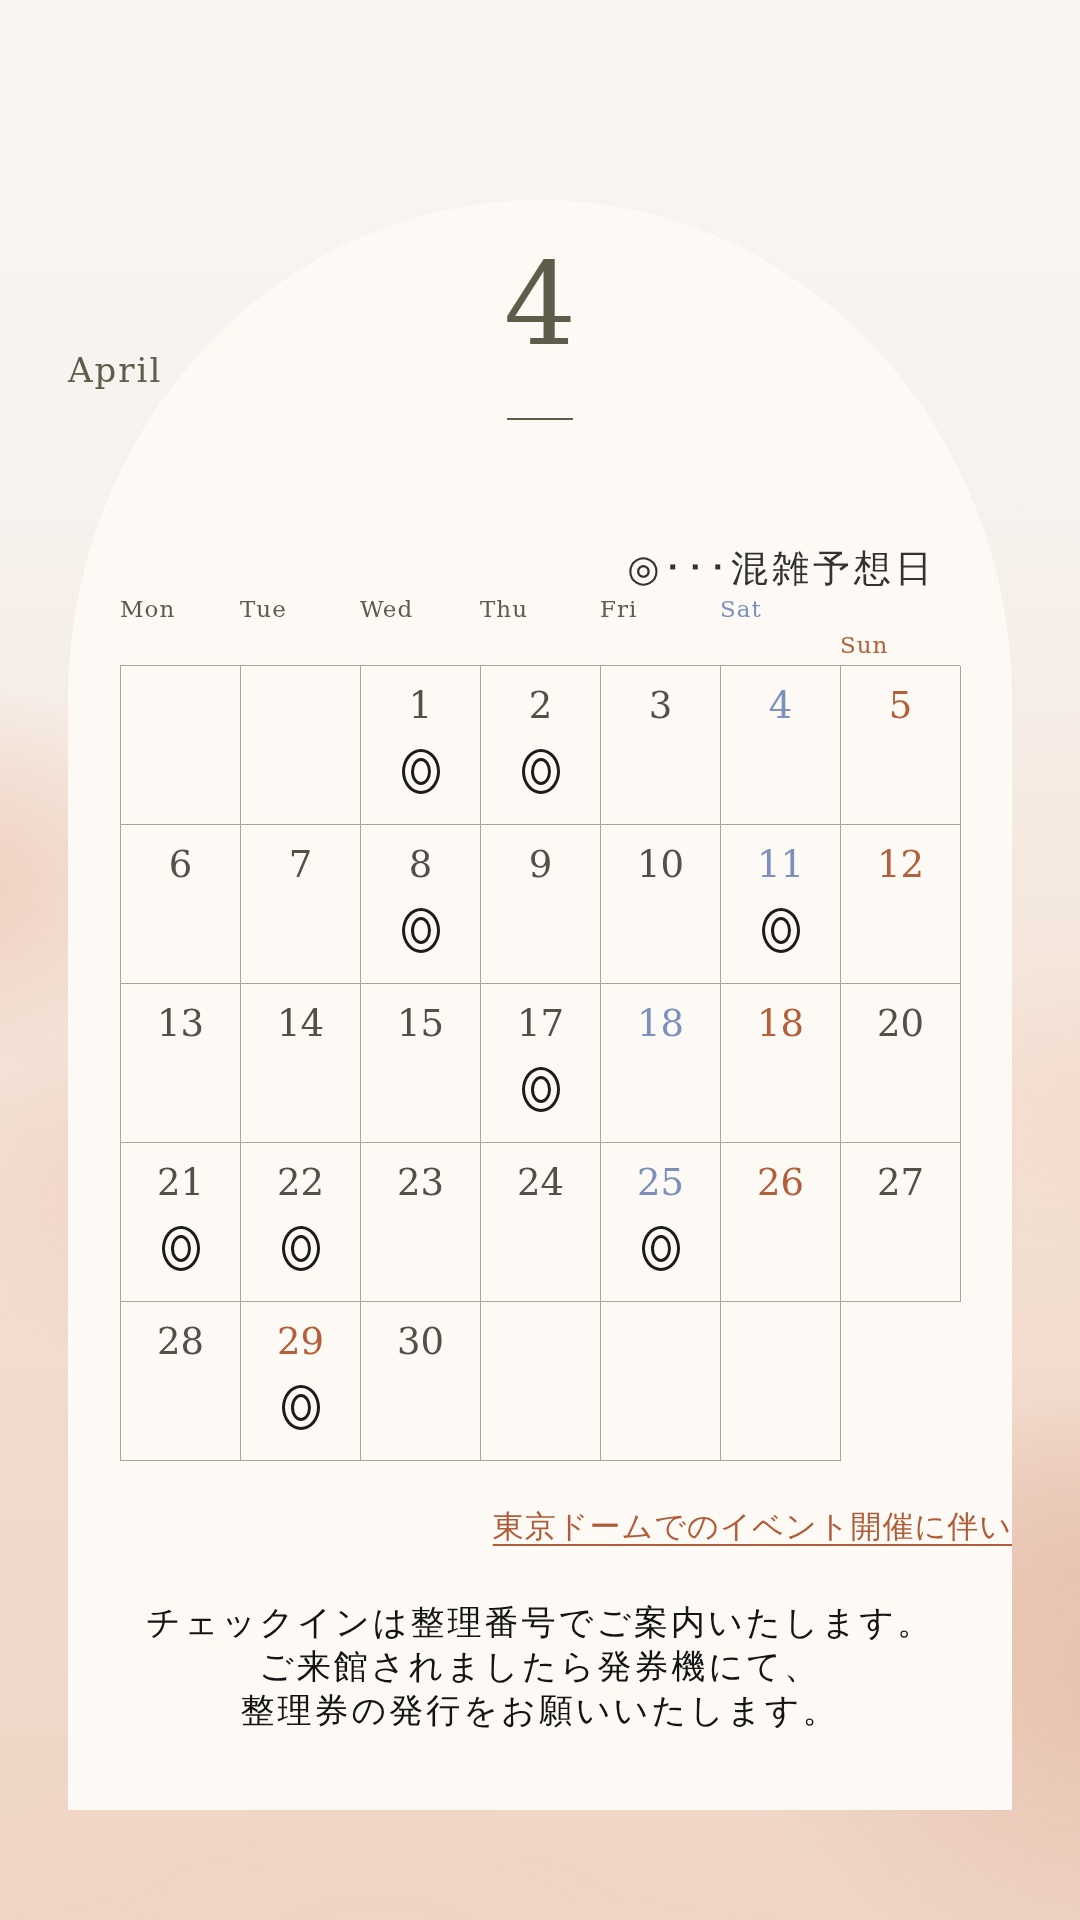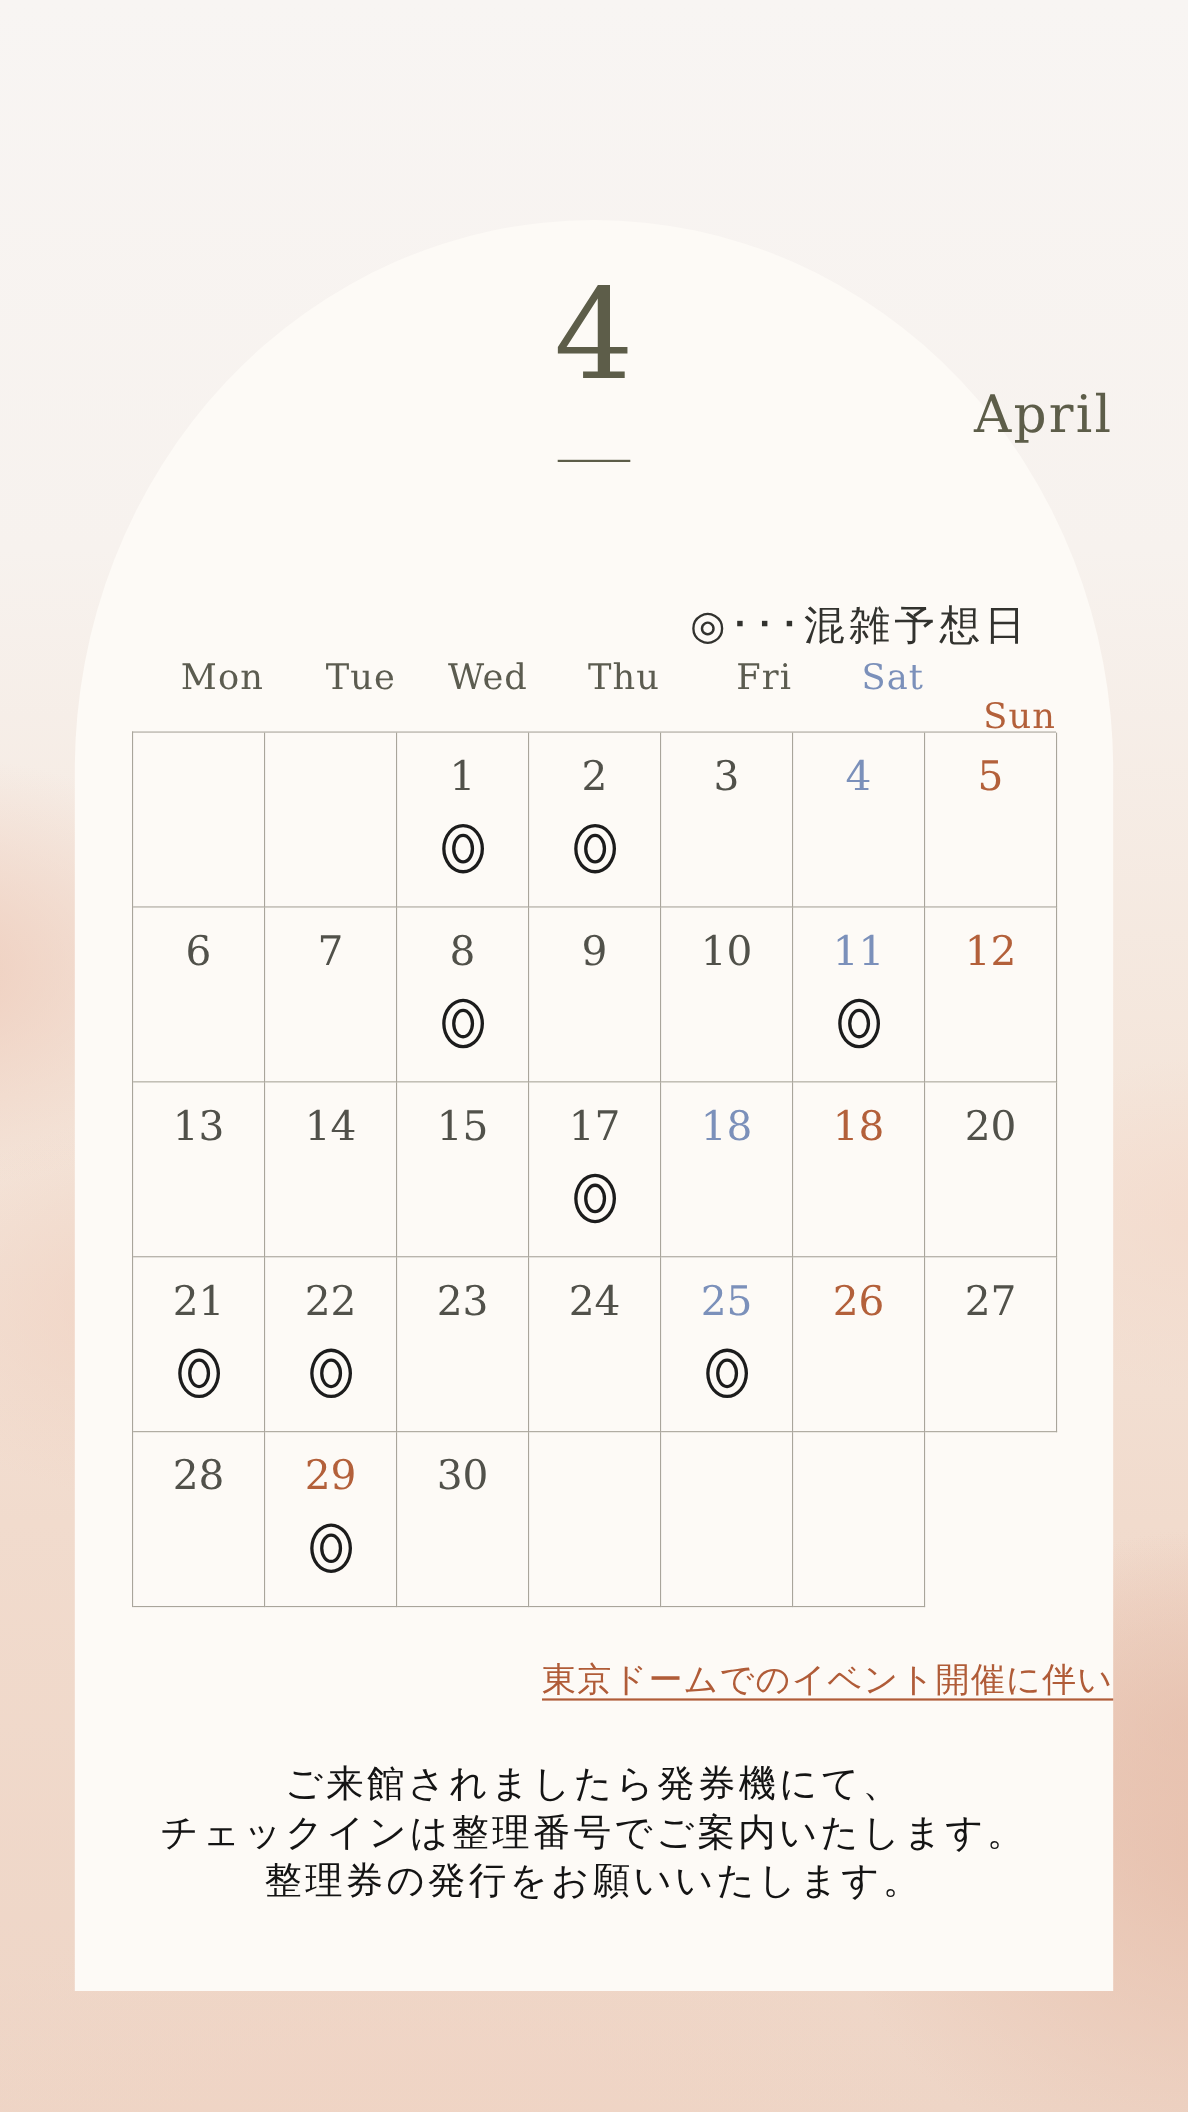--- a/index.html
+++ b/index.html
@@ -28,38 +28,38 @@
     background:#fdfaf6;
     border-radius:472px 472px 0 0 / 500px 500px 0 0;
   }
   .month-number {
     position:absolute; top:48px; left:0; width:100%;
     text-align:center; font-size:114px; line-height:1;
     color:var(--ink); font-weight:400;
   }
   .month-name {
     position:absolute; top:150px; left:0; width:100%;
-    text-align:right; font-size:47px; letter-spacing:2px;
+    text-align:left; font-size:34px; letter-spacing:2px;
     color:var(--ink);
   }
   .divider {
     position:absolute; top:218px; left:50%; margin-left:-33px;
     width:66px; border-top:2px solid var(--ink);
   }
   .legend {
     position:absolute; top:344px; right:76px;
     font-size:37px; letter-spacing:4px; color:#32322e;
   }
   .weekday-row {
     position:absolute; top:396px; left:52px; width:840px;
     display:flex;
   }
   .weekday-row .wd {
-    flex:0 0 120px; text-align:right;
-    font-size:32px; color:var(--ink-soft); letter-spacing:1px;
+    flex:0 0 120px; text-align:left;
+    font-size:23px; color:var(--ink-soft); letter-spacing:1px;
   }
   .weekday-row .wd.sat { color:var(--sat); }
   .weekday-row .wd.sun { color:var(--sun);margin-top:36px; }
   .grid {
     position:absolute; top:465px; left:52px; width:840px;
     display:grid; grid-template-columns:repeat(7,120px);
     grid-auto-rows:159px;
     border-top:1px solid var(--grid-line);
     border-left:1px solid var(--grid-line);
   }
@@ -248,18 +248,18 @@
       <div class="cell"></div>
       <div class="cell"></div>
       <div class="cell"></div>
     </div>
 
   <div class="notice-highlight">
       <div><span class="line">東京ドームでのイベント開催に伴い</span></div>
     </div>
 
   <div class="notice-info">
+      <div>チェックインは整理番号でご案内いたします。</div>
       <div>ご来館されましたら発券機にて、</div>
-      <div>チェックインは整理番号でご案内いたします。</div>
       <div>整理券の発行をお願いいたします。</div>
     </div>
 
 </div>
 
 </body></html>

